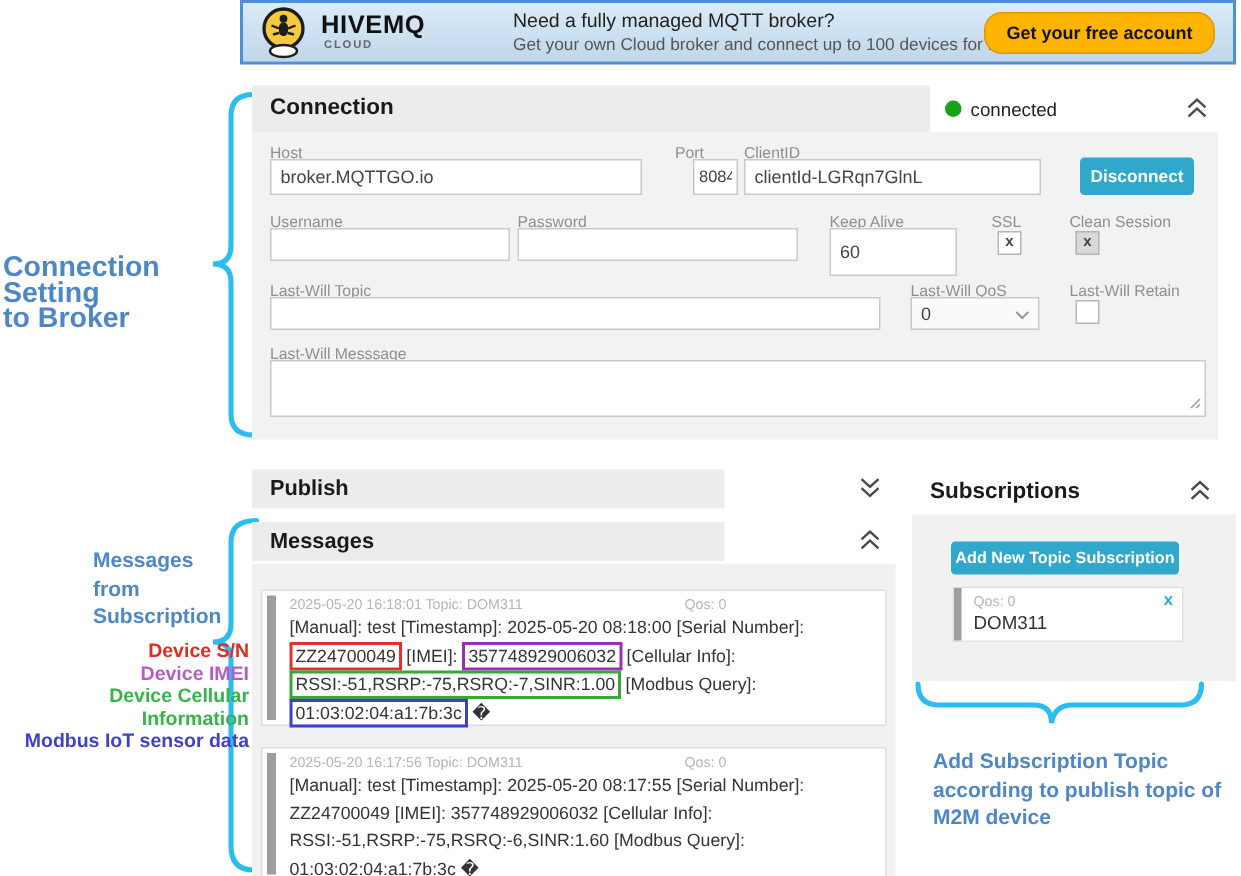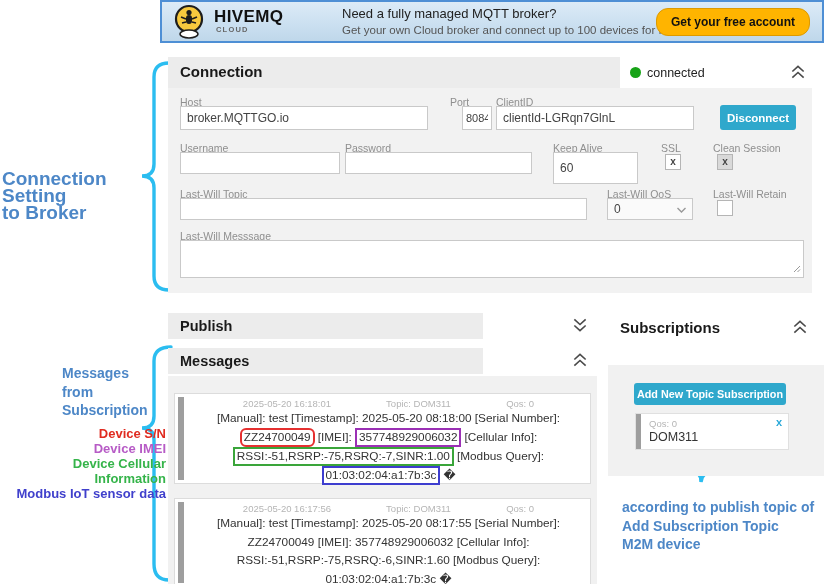--- a/index.html
+++ b/index.html
@@ -55,34 +55,34 @@
   
   #publish-bar{left:168px;top:313px;width:315px;height:26px;background:#ececec;}
   #publish-bar .hdr-title{position:absolute;left:12px;top:5px;font-size:14.5px;}
   #publish-expand{left:571px;top:317px;}
   #messages-hdr{left:168px;top:348px;width:315px;height:26px;background:#ececec;}
   #messages-hdr .hdr-title{position:absolute;left:12px;top:5px;font-size:14.5px;}
   #messages-collapse{left:571px;top:352px;}
   #messages-panel{left:168px;top:376px;width:429px;height:208px;background:#f1f1f1;}
   .msg-card{position:absolute;left:6px;width:417px;background:#fff;border:1px solid #dcdcdc;box-sizing:border-box;}
   .msg-card .bar{position:absolute;left:3px;top:3px;bottom:3px;width:6px;background:#9e9e9e;}
-  .msg-inner{padding:4px 6px 4px 18px;text-align:center;}
+  .msg-inner{padding:4px 6px 4px 18px;}
   .msg-head{font-size:9.5px;color:#b5b5b5;white-space:nowrap;}
   .msg-head .ts{display:inline-block;width:88px;}
   .msg-head .tp{display:inline-block;width:170px;}
   .msg-line{font-size:11.8px;color:#333;line-height:18.5px;white-space:nowrap;}
   .tok{display:inline-block;line-height:13px;padding:1px 2px;margin-right:3px;border:2px solid;}
-  .tok-red{border-color:#e53030;border-radius:6px;} .tok-purple{border-color:#9b30b5;}
+  .tok-red{border-color:#e53030;} .tok-purple{border-color:#9b30b5;}
   .tok-green{border-color:#3aa53a;} .tok-blue{border-color:#3d3dcf;}
 
   
   #subs-hdr{left:608px;top:315px;width:205px;height:26px;background:#fff;}
   #subs-hdr .hdr-title{position:absolute;left:12px;top:4px;font-size:15px;}
   #subs-collapse{position:absolute;right:4px;top:4px;}
-  #subs-panel{left:608px;top:343px;width:216px;height:111px;background:#f1f1f1;margin-top:22px;}
+  #subs-panel{left:608px;top:343px;width:216px;height:111px;background:#f1f1f1;}
   #add-sub-btn{position:absolute;left:26px;top:18px;width:152px;height:22px;font-size:10.8px;}
   #sub-card{position:absolute;left:27px;top:48px;width:154px;height:37px;background:#fff;border:1px solid #e0e0e0;box-sizing:border-box;}
   #sub-card .bar{position:absolute;left:0;top:0;bottom:0;width:5px;background:#9e9e9e;}
   #sub-qos{position:absolute;left:13px;top:4px;font-size:9.5px;color:#b5b5b5;}
   #sub-close{position:absolute;right:6px;top:2px;font-size:11px;font-weight:bold;color:#2aa8d8;cursor:pointer;}
   #sub-topic{position:absolute;left:13px;top:16px;font-size:12.5px;color:#333;}
 
   
   .sel{background:#fafafa;border:1px solid #c9c9c9;display:flex;align-items:center;
        font-size:12px;color:#444;padding:0 6px;box-sizing:border-box;justify-content:space-between;}
@@ -129,22 +129,22 @@
   <div>from</div>
   <div>Subscription</div>
 </div>
 <div id="legend" class="abs">
   <div class="lg-red">Device S/N</div>
   <div class="lg-purple">Device IMEI</div>
   <div class="lg-green">Device Cellular Information</div>
   <div class="lg-indigo">Modbus IoT sensor data</div>
 </div>
 <div id="sub-note" class="abs note">
+  <div>Add Subscription Topic</div>
   <div>according to publish topic of</div>
-  <div>Add Subscription Topic</div>
   <div>M2M device</div>
 </div>
 
 <div id="connection" class="abs">
   <div id="conn-hdr">
     <span class="hdr-title">Connection</span>
   </div>
   <div id="conn-tab">
     <span id="status-dot"></span>
     <span id="status-text">connected</span>

